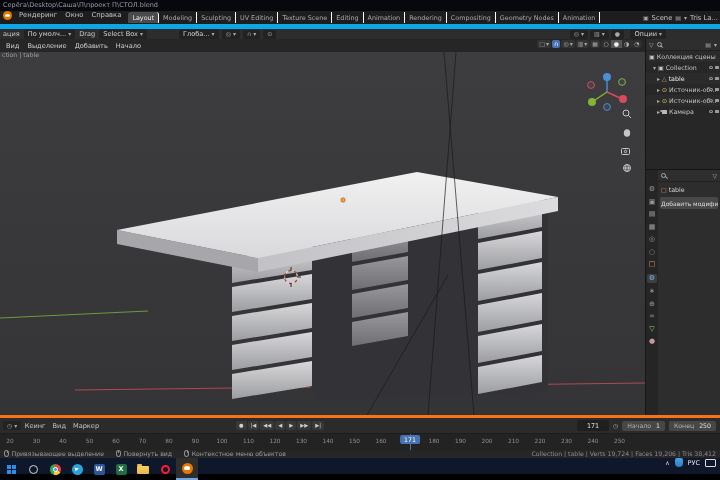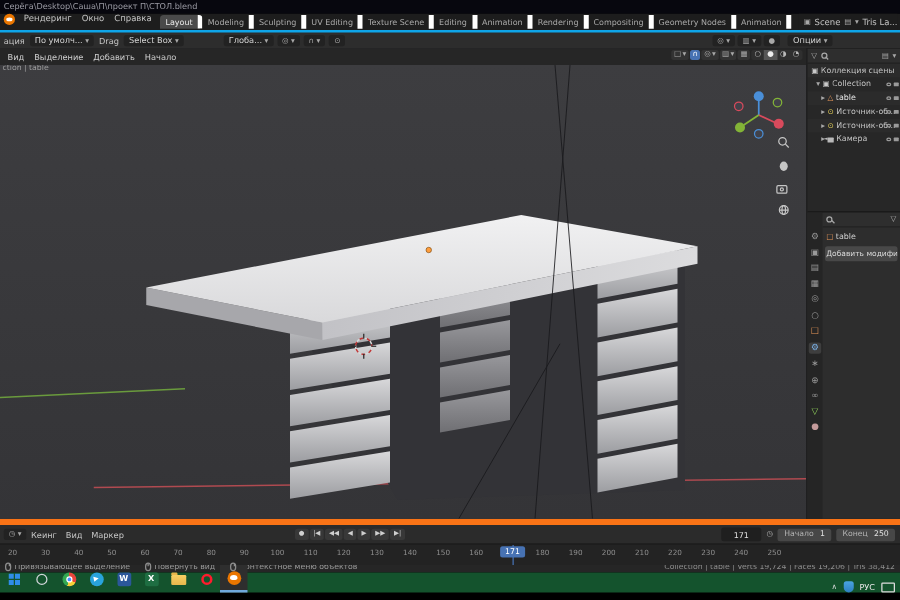--- a/index.html
+++ b/index.html
@@ -13,21 +13,21 @@
 
   
   .menubar{height:13px;background:#1d1d1d;display:flex;
     font-size:6.8px;color:#c2c2c2;position:relative;white-space:nowrap}
   .blogo{width:9px;height:9px;border-radius:50%;background:#ea7600;margin:0 3px;
     position:relative;flex:0 0 auto}
   .blogo::after{content:"";position:absolute;left:2px;top:2.5px;width:5px;height:3px;
     background:#fff;border-radius:50%}
   .menu-item{padding:0 4px}
   .ws-tabs{display:flex;margin-left:3px;height:13px;align-items:center}
-  .ws-tab{padding:1.5px 4px;color:#a9a9a9;font-size:6.4px;border-right:4px solid #ffffff}
+  .ws-tab{padding:1.5px 4px;color:#a9a9a9;font-size:6.4px;border-right:1px solid #ffffff}
   .ws-tab.active{background:#4a4a4a;color:#ececec;border-radius:3px 3px 0 0}
   .mb-right{position:absolute;right:2px;top:0;height:13px;display:flex;
     align-items:center;gap:3px;background:#1d1d1d;padding-left:4px}
   .gi{font-size:6px;color:#a8a8a8;line-height:1;display:inline-block}
   .g-caret::before{content:"▾"}
   .g-box::before{content:"▣"}
   .g-sq::before{content:"□"}
   .g-lines::before{content:"▤"}
   .g-grid::before{content:"▦"}
   .g-shade::before{content:"▥"}
@@ -47,21 +47,21 @@
   .g-clock::before{content:"◷"}
   .g-oplus::before{content:"⊕"}
   .g-odot::before{content:"⊙"}
 
   .icon-mag{width:5px;height:5px;border:1px solid #a8a8a8;border-radius:50%;
     position:relative;display:inline-block}
   .icon-mag::after{content:"";position:absolute;width:3px;height:1px;background:#a8a8a8;
     right:-2.5px;bottom:-1px;transform:rotate(45deg)}
 
   
-  .toolrow{height:15px;background:#2d2d2d;border-top:2px solid #0ea5e9;display:flex;
+  .toolrow{height:15px;background:#2d2d2d;border-top:5px solid #0ea5e9;display:flex;
     align-items:center;font-size:6.6px;color:#c5c5c5;gap:4px;padding:0 3px;
     position:relative;white-space:nowrap}
   .chip{display:inline-flex;align-items:center;gap:2px;background:#222;border-radius:2px;
     padding:1.5px 4px;line-height:1;font-size:6.6px;color:#d2d2d2}
   .tr-mid{display:inline-flex;gap:3px;margin-left:28px;align-items:center}
   .tr-icons{position:absolute;right:96px;display:flex;gap:2px;align-items:center}
   .tr-options{position:absolute;right:54px}
 
   
   .main{display:flex;height:376px;position:relative}
@@ -111,21 +111,21 @@
   .ptab.active{color:#7cb4ec;background:#3e3e3e;border-radius:2px;padding:1px 1.5px}
   .prop-main{flex:1;display:flex;flex-direction:column;overflow:hidden}
   .prop-search-row{height:12px;background:#2e2e2e;display:flex;align-items:center;
     gap:3px;padding:0 3px;border-bottom:1px solid #222}
   .prop-crumb{display:flex;align-items:center;gap:2px;font-size:6.3px;color:#d2d2d2;
     padding:4px 3px 2px 3px}
   .add-mod-btn{margin:2px 2px;background:#484848;border-radius:2px;font-size:6px;
     color:#dcdcdc;text-align:center;padding:2.5px 1px;white-space:nowrap;overflow:hidden}
 
   
-  .timeline{height:32px;border-top:5px solid #f97316}
+  .timeline{height:32px;border-top:3px solid #f97316}
   .tl-header{height:15px;background:#2b2b2b;display:flex;align-items:center;
     font-size:6.6px;color:#c5c5c5;padding:0 3px;position:relative;white-space:nowrap}
   .tl-menu{padding:0 3.5px}
   .tl-transport{position:absolute;left:236px;display:flex;gap:1px;align-items:center}
   .tbtn{background:#383838;border-radius:2px;font-size:5.2px;color:#cfcfcf;
     padding:1.5px 3px;line-height:1}
   .tl-fields{position:absolute;right:4px;display:flex;gap:4px;align-items:center}
   .frame-field{background:#1f1f1f;border-radius:2px;padding:1.5px 10px;font-size:6.4px;color:#e0e0e0}
   .range-field{background:#474747;border-radius:2px;padding:1.5px 5px;font-size:6.2px;
     color:#e0e0e0;display:flex;gap:5px}
@@ -139,21 +139,21 @@
 
   
   .statusbar{height:11px;background:#262626;border-top:1px solid #171717;display:flex;
     align-items:center;font-size:6.2px;color:#9a9a9a;padding:0 4px;white-space:nowrap}
   .hint{display:flex;align-items:center;gap:2.5px;margin-right:12px}
   .mouse{width:5px;height:7px;border:1px solid #8d8d8d;border-radius:2.5px/3px;position:relative;flex:0 0 auto}
   .mouse::after{content:"";position:absolute;left:50%;top:0;width:1px;height:2.5px;background:#8d8d8d}
   .stats{margin-left:auto;color:#8d8d8d;overflow:hidden}
 
   
-  .taskbar{height:16px;background:#14532d;display:flex;align-items:flex-end}
+  .taskbar{height:16px;background:#0f172a;display:flex;align-items:flex-start}
   .tb-btn{width:22px;height:22px;display:flex;align-items:center;justify-content:center;flex:0 0 auto}
   .tb-btn.active-app{background:#2e2e2e;border-bottom:2px solid #6fa8dc}
   .win-logo{display:grid;grid-template-columns:4px 4px;grid-template-rows:4px 4px;gap:1px}
   .win-logo span{background:#2f8ce8}
   .cortana{width:9px;height:9px;border:1.5px solid #d2d6da;border-radius:50%}
   .chrome{width:11px;height:11px;border-radius:50%;position:relative;
     background:conic-gradient(#e8453c 0 120deg,#f7d038 120deg 200deg,#33a852 200deg 360deg)}
   .chrome::after{content:"";position:absolute;inset:3px;background:#4d90fe;
     border:1px solid #fff;border-radius:50%}
   .tg{width:11px;height:11px;border-radius:50%;background:#29a3dc;position:relative}

